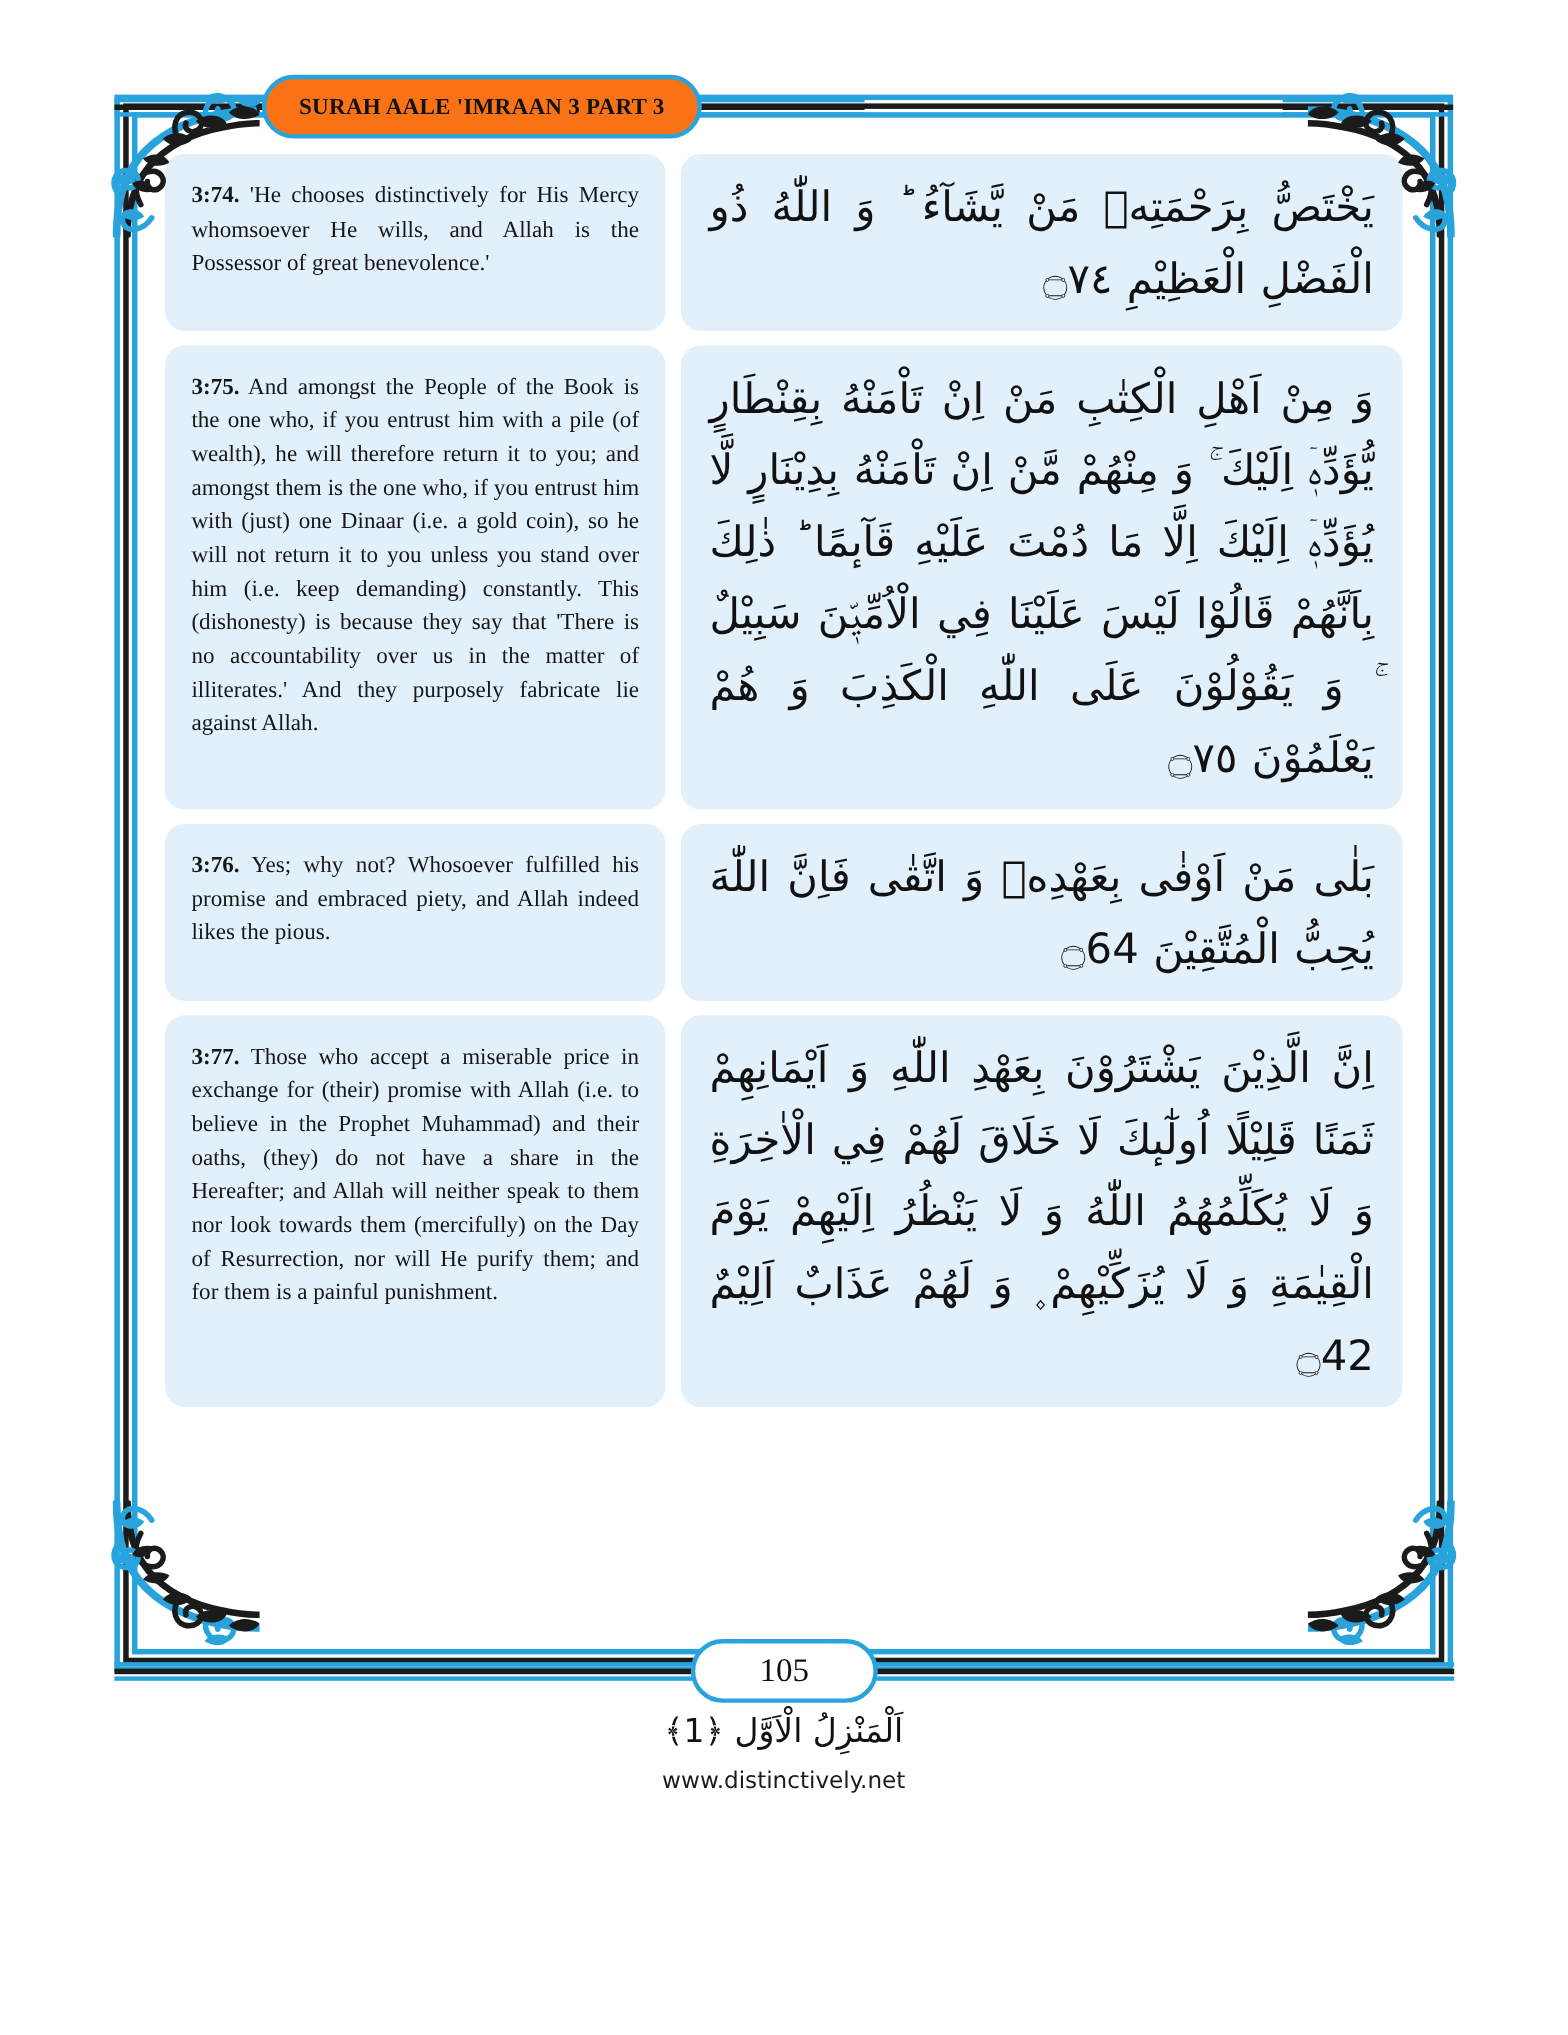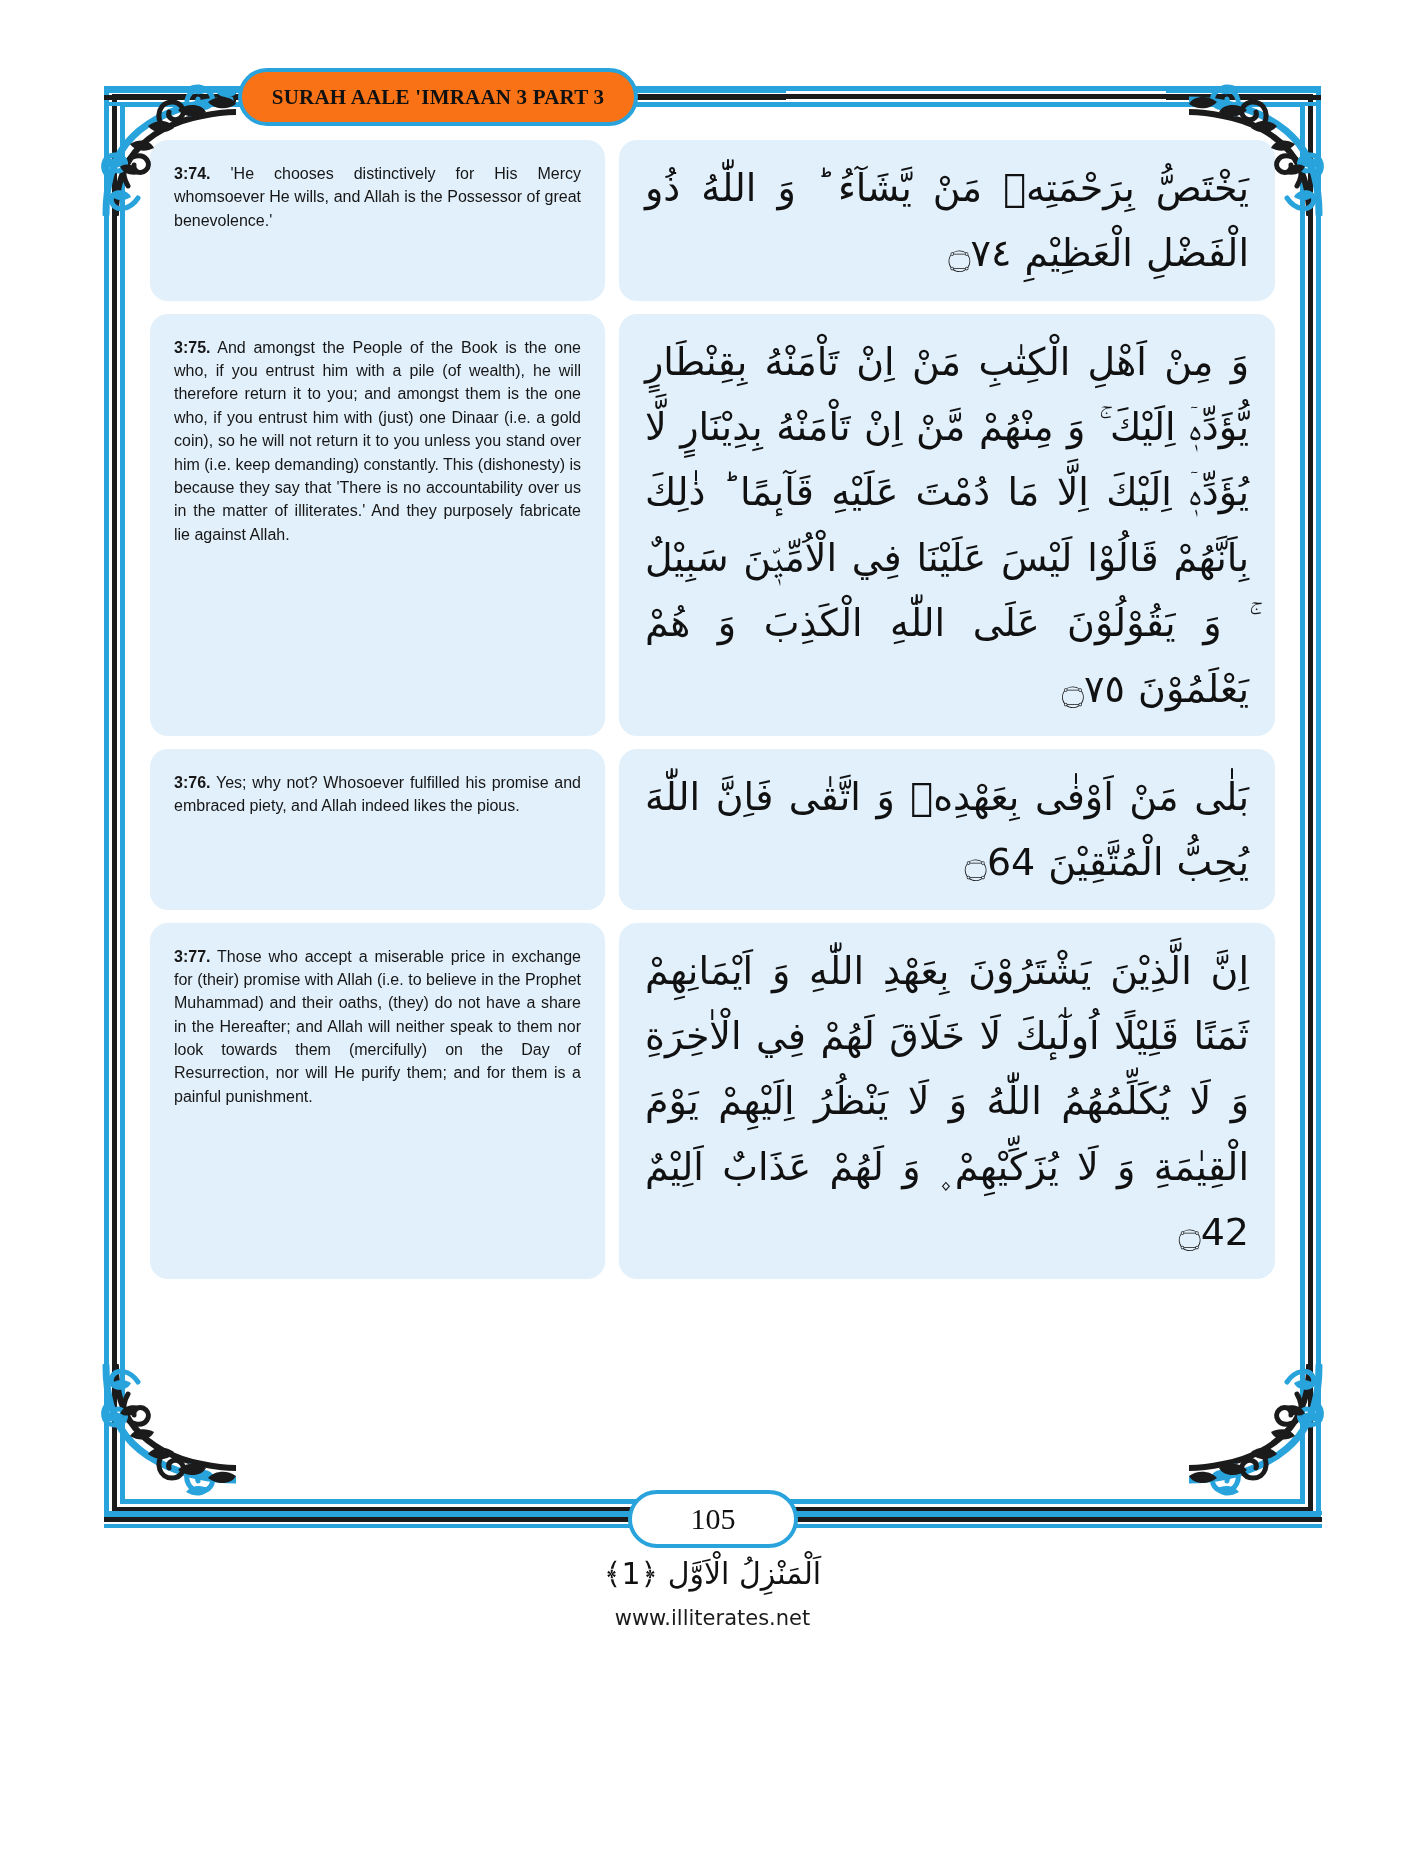--- a/index.html
+++ b/index.html
@@ -167,22 +167,22 @@
   .cell-en {
     width: 455px;
     padding: 22px 24px 20px 24px;
   }
   .cell-ar {
     width: 455px;
     flex: 1;
     padding: 16px 26px 14px 26px;
   }
   .en-text {
-    font-family: Liberation Sans, sans-serif;
-    font-size: 16px;
+    font-family: Liberation Serif, serif;
+    font-size: 21px;
     line-height: 1.46;
     color: #161616;
     text-align: justify;
     text-align-last: left;
     hyphens: none;
   }
   .en-text .vnum {
     font-weight: bold;
   }
   .ar-text {
@@ -414,16 +414,16 @@
       <div class="r-blue-top"></div>
         <div class="r-black"></div>
         <div class="r-blue-bot"></div>
     </div>
 
     <div class="page-plaque">
       <span class="ptxt">105</span>
     </div>
 
     <div class="footer-ar">اَلْمَنْزِلُ الْاَوَّل ﴿1﴾</div>
-    <div class="footer-url">www.illiterates.net</div>
+    <div class="footer-url">www.distinctively.net</div>
   </div>
 
 </div>
 
 </body></html>

